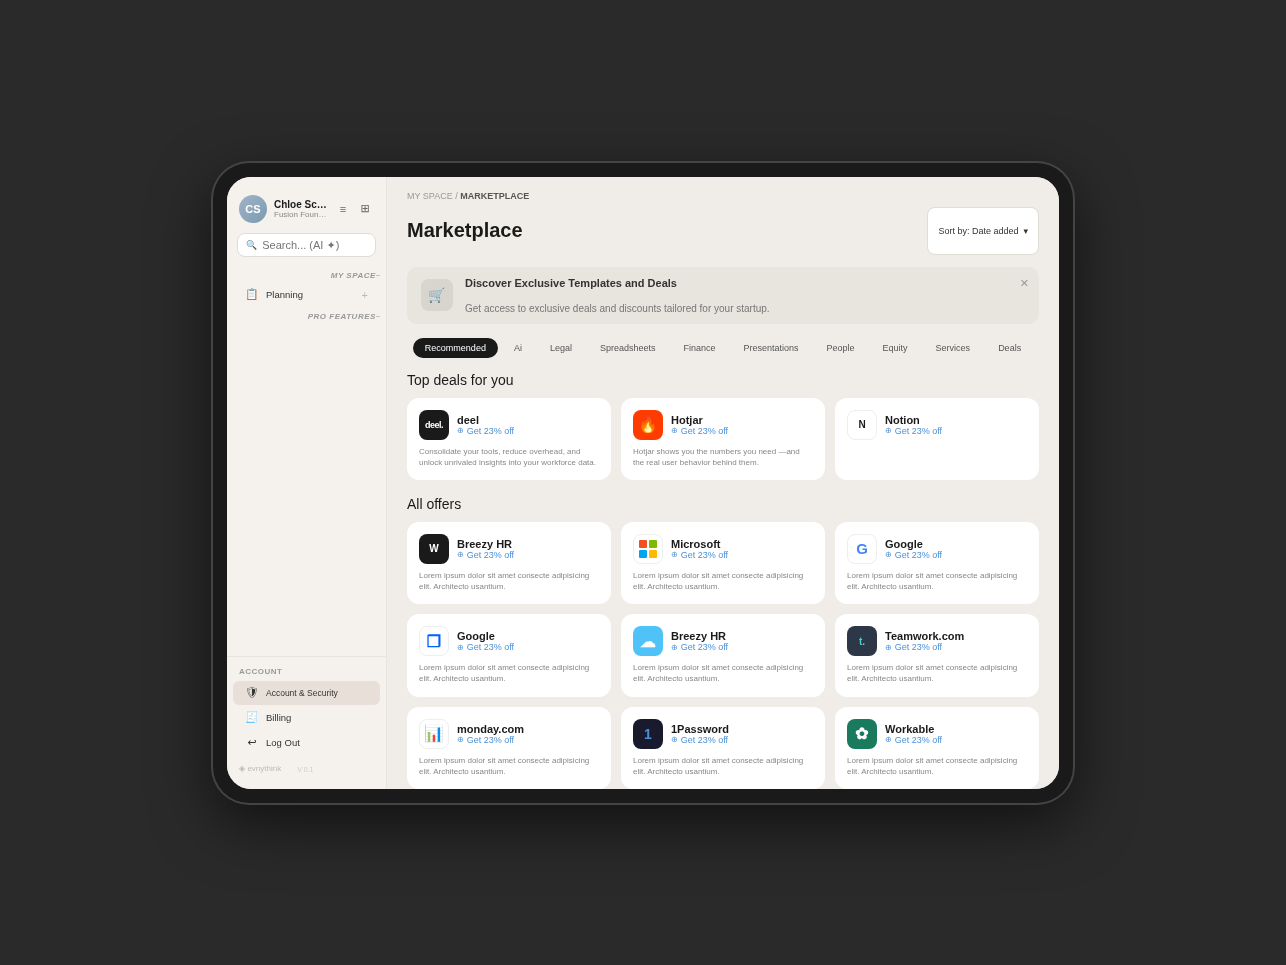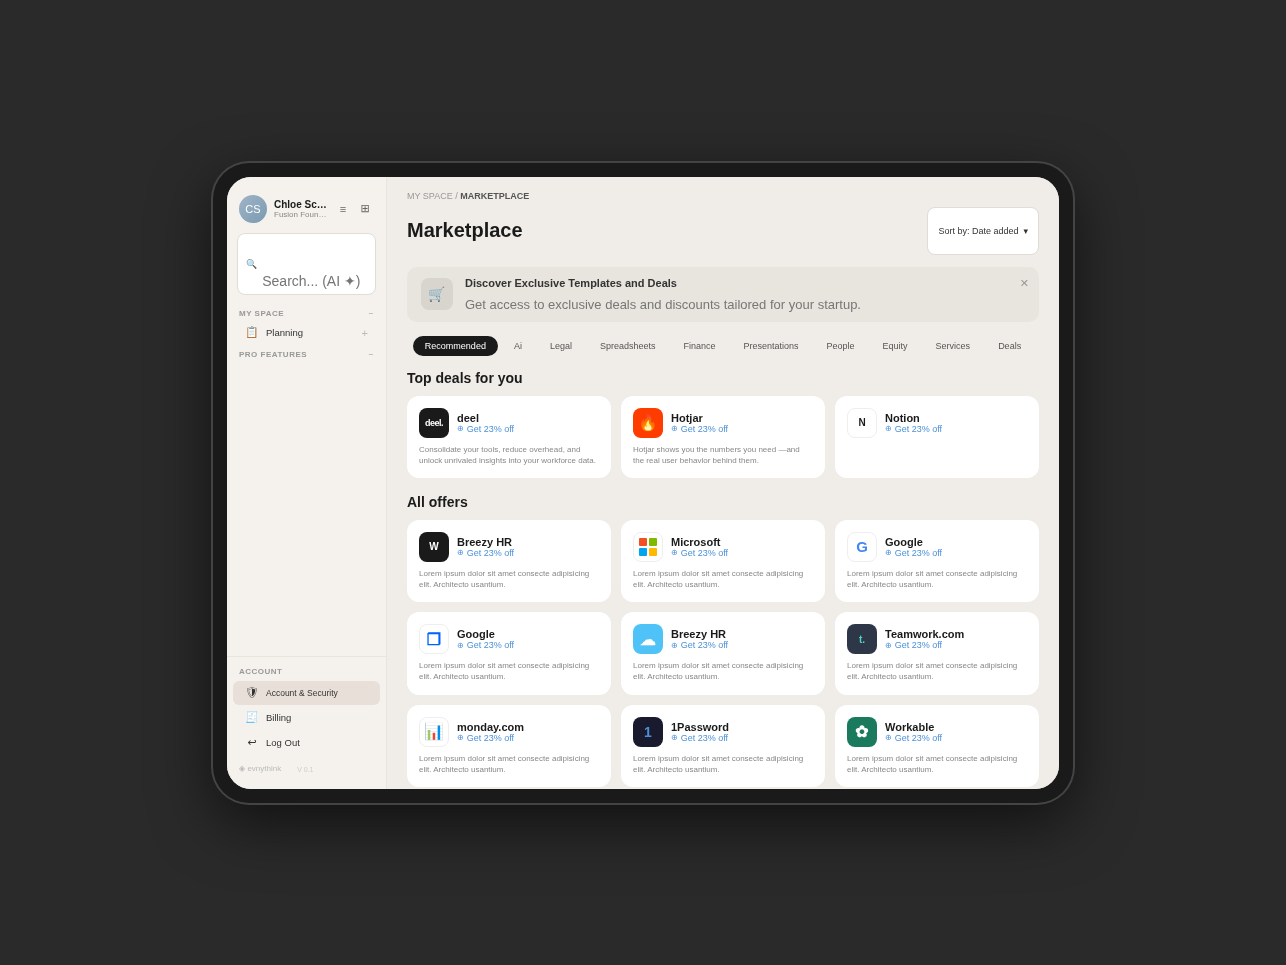--- a/index.html
+++ b/index.html
@@ -48,21 +48,21 @@
     .user-avatar {
       width: 28px;
       height: 28px;
       border-radius: 50%;
       background: linear-gradient(135deg, #a0b4c8, #7a9ab0);
       display: flex;
       align-items: center;
       justify-content: center;
       font-size: 11px;
       color: white;
-      font-weight: 400;
+      font-weight: 700;
       flex-shrink: 0;
     }
     .user-info { flex: 1; min-width: 0; }
     .user-name { font-size: 10px; font-weight: 600; color: #1a1a1a; white-space: nowrap; overflow: hidden; text-overflow: ellipsis; }
     .user-email { font-size: 8px; color: #888; white-space: nowrap; overflow: hidden; text-overflow: ellipsis; }
     .sidebar-icons { display: flex; gap: 4px; margin-left: auto; }
     .sidebar-icon-btn {
       width: 18px; height: 18px;
       background: none; border: none; cursor: pointer;
       display: flex; align-items: center; justify-content: center;
@@ -73,33 +73,34 @@
       background: white;
       border: 1px solid #e0dcd6;
       border-radius: 8px;
       padding: 5px 8px;
       display: flex;
       align-items: center;
       gap: 5px;
     }
     .search-box input {
       border: none; background: none; outline: none;
-      font-size: 14px; color: #555; width: 100%; margin-top: 34px;
+      font-size: 11px; color: #555; width: 100%;
     }
     .search-icon-small { font-size: 9px; color: #999; }
     .section-header {
-      padding: 4px 12px 2px;
+      padding: 4px 5px 2px;
       font-size: 8px;
       font-weight: 700;
       color: #999;
       letter-spacing: 0.5px;
       text-transform: uppercase;
       display: flex;
-      justify-content: space-between;
-      align-items: center;
+      justify-content: flex-end;
+      align-items: center;
+      font-style: italic;
     }
     .section-header .chevron { font-size: 8px; color: #bbb; }
     .sidebar-item {
       display: flex;
       align-items: center;
       padding: 5px 12px;
       gap: 7px;
       cursor: pointer;
       font-size: 9.5px;
       color: #333;
@@ -171,21 +172,21 @@
       position: relative;
     }
     .banner-icon {
       width: 32px; height: 32px;
       background: #d8d4ce;
       border-radius: 8px;
       display: flex; align-items: center; justify-content: center;
       font-size: 14px; flex-shrink: 0;
     }
     .banner-text .banner-title { font-size: 11px; font-weight: 700; color: #333; }
-    .banner-text .banner-sub { font-size: 13px; color: #777; margin-top: 8px; }
+    .banner-text .banner-sub { font-size: 10px; color: #777; margin-top: 14px; }
     .banner-close {
       position: absolute; right: 10px; top: 10px;
       font-size: 11px; color: #999; cursor: pointer;
       background: none; border: none;
     }
     
     .tabs {
       display: flex;
       gap: 4px;
       margin-bottom: 14px;
@@ -197,21 +198,21 @@
       border-radius: 20px;
       font-size: 9px;
       font-weight: 500;
       cursor: pointer;
       color: #555;
       background: none;
       border: none;
     }
     .tab.active { background: #1a1a1a; color: white; }
     
-    .section-title { font-size: 14px; font-weight: 700; color: #1a1a1a; margin-bottom: 10px; }
+    .section-title { font-size: 14px; font-weight: 400; color: #1a1a1a; margin-bottom: 10px; }
     .cards-grid {
       display: grid;
       grid-template-columns: repeat(3, 1fr);
       gap: 10px;
       margin-bottom: 16px;
     }
     .card {
       background: white;
       border-radius: 12px;
       padding: 12px;

